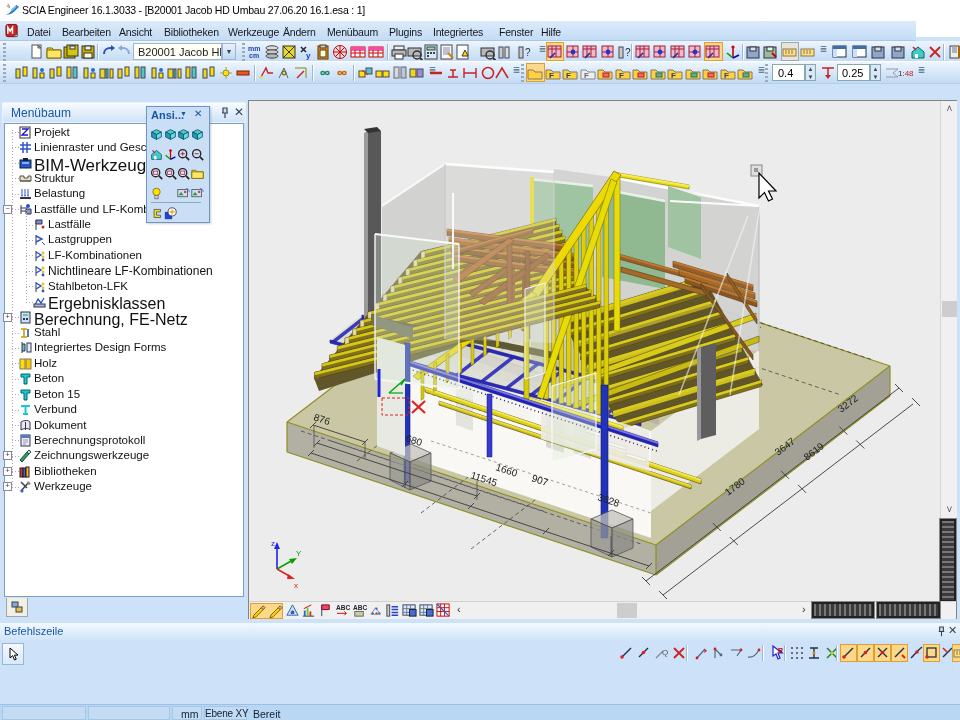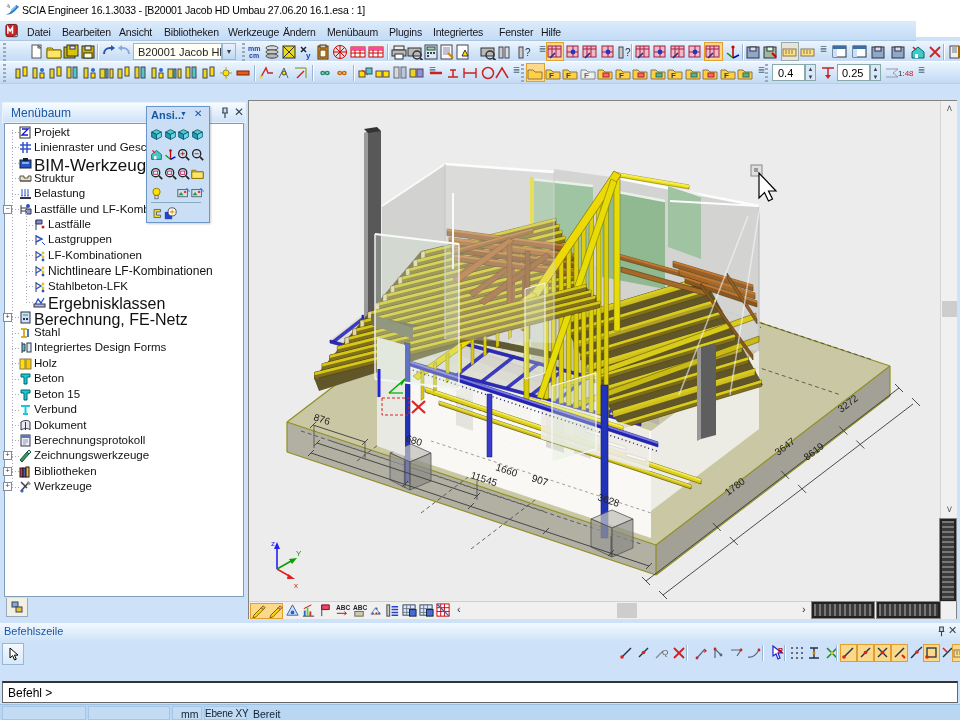--- a/index.html
+++ b/index.html
@@ -1200,23 +1200,20 @@
     </svg>
     <div class="abs" style="left:952px;top:21px;width:16px;height:18px;background:#fbd88a;border:1px solid #e0a030"></div>
     <svg style="position:absolute;left:953px;top:22px" width="16" height="16" viewBox="0 0 16 16">
       <rect x="1" y="5" width="13" height="7" fill="#ffe080" stroke="#875"></rect>
       <path d="M3 7h2M6 7h2M9 7h2M3 9h2M6 9h2M9 9h2" stroke="#875"></path>
     </svg>
     <div style="position:absolute;left:686px;top:22px;width:1px;height:16px;background:#9ab6d6;box-shadow:1px 0 0 #fff"></div>
     <div style="position:absolute;left:762px;top:22px;width:1px;height:16px;background:#9ab6d6;box-shadow:1px 0 0 #fff"></div>
     <div style="position:absolute;left:784px;top:22px;width:1px;height:16px;background:#9ab6d6;box-shadow:1px 0 0 #fff"></div>
     <div style="position:absolute;left:836px;top:22px;width:1px;height:16px;background:#9ab6d6;box-shadow:1px 0 0 #fff"></div>
-    <div class="abs" style="left:2px;top:58px;width:956px;height:22px;background:#fff;border:1px solid #666;border-top:2px solid #333">
-      <div class="txt" style="left:5px;top:3px;font-size:12px;color:#000">Befehl &gt;</div>
-    </div>
   </div>
 <div class="abs" style="left:0;top:704px;width:960px;height:16px;background:#b9d6f2;border-top:1px solid #9dbfe0">
     <div class="abs" style="left:2px;top:1px;width:84px;height:14px;background:#c3dcf4;border:1px solid #a5c6e4"></div>
     <div class="abs" style="left:88px;top:1px;width:82px;height:14px;background:#c3dcf4;border:1px solid #a5c6e4"></div>
     <div class="abs" style="left:172px;top:1px;width:30px;height:14px;background:#c3dcf4;border:1px solid #a5c6e4"></div>
     <div class="abs" style="left:204px;top:1px;width:43px;height:14px;background:#c3dcf4;border:1px solid #a5c6e4"></div>
     <div class="txt" style="left:181px;top:3px;font-size:10.5px;color:#123">mm</div>
     <div class="txt" style="left:205px;top:3px;font-size:10px;letter-spacing:-0.2px;color:#123">Ebene XY</div>
     <div class="txt" style="left:253px;top:3px;font-size:10.5px;color:#123">Bereit</div>
   </div>

